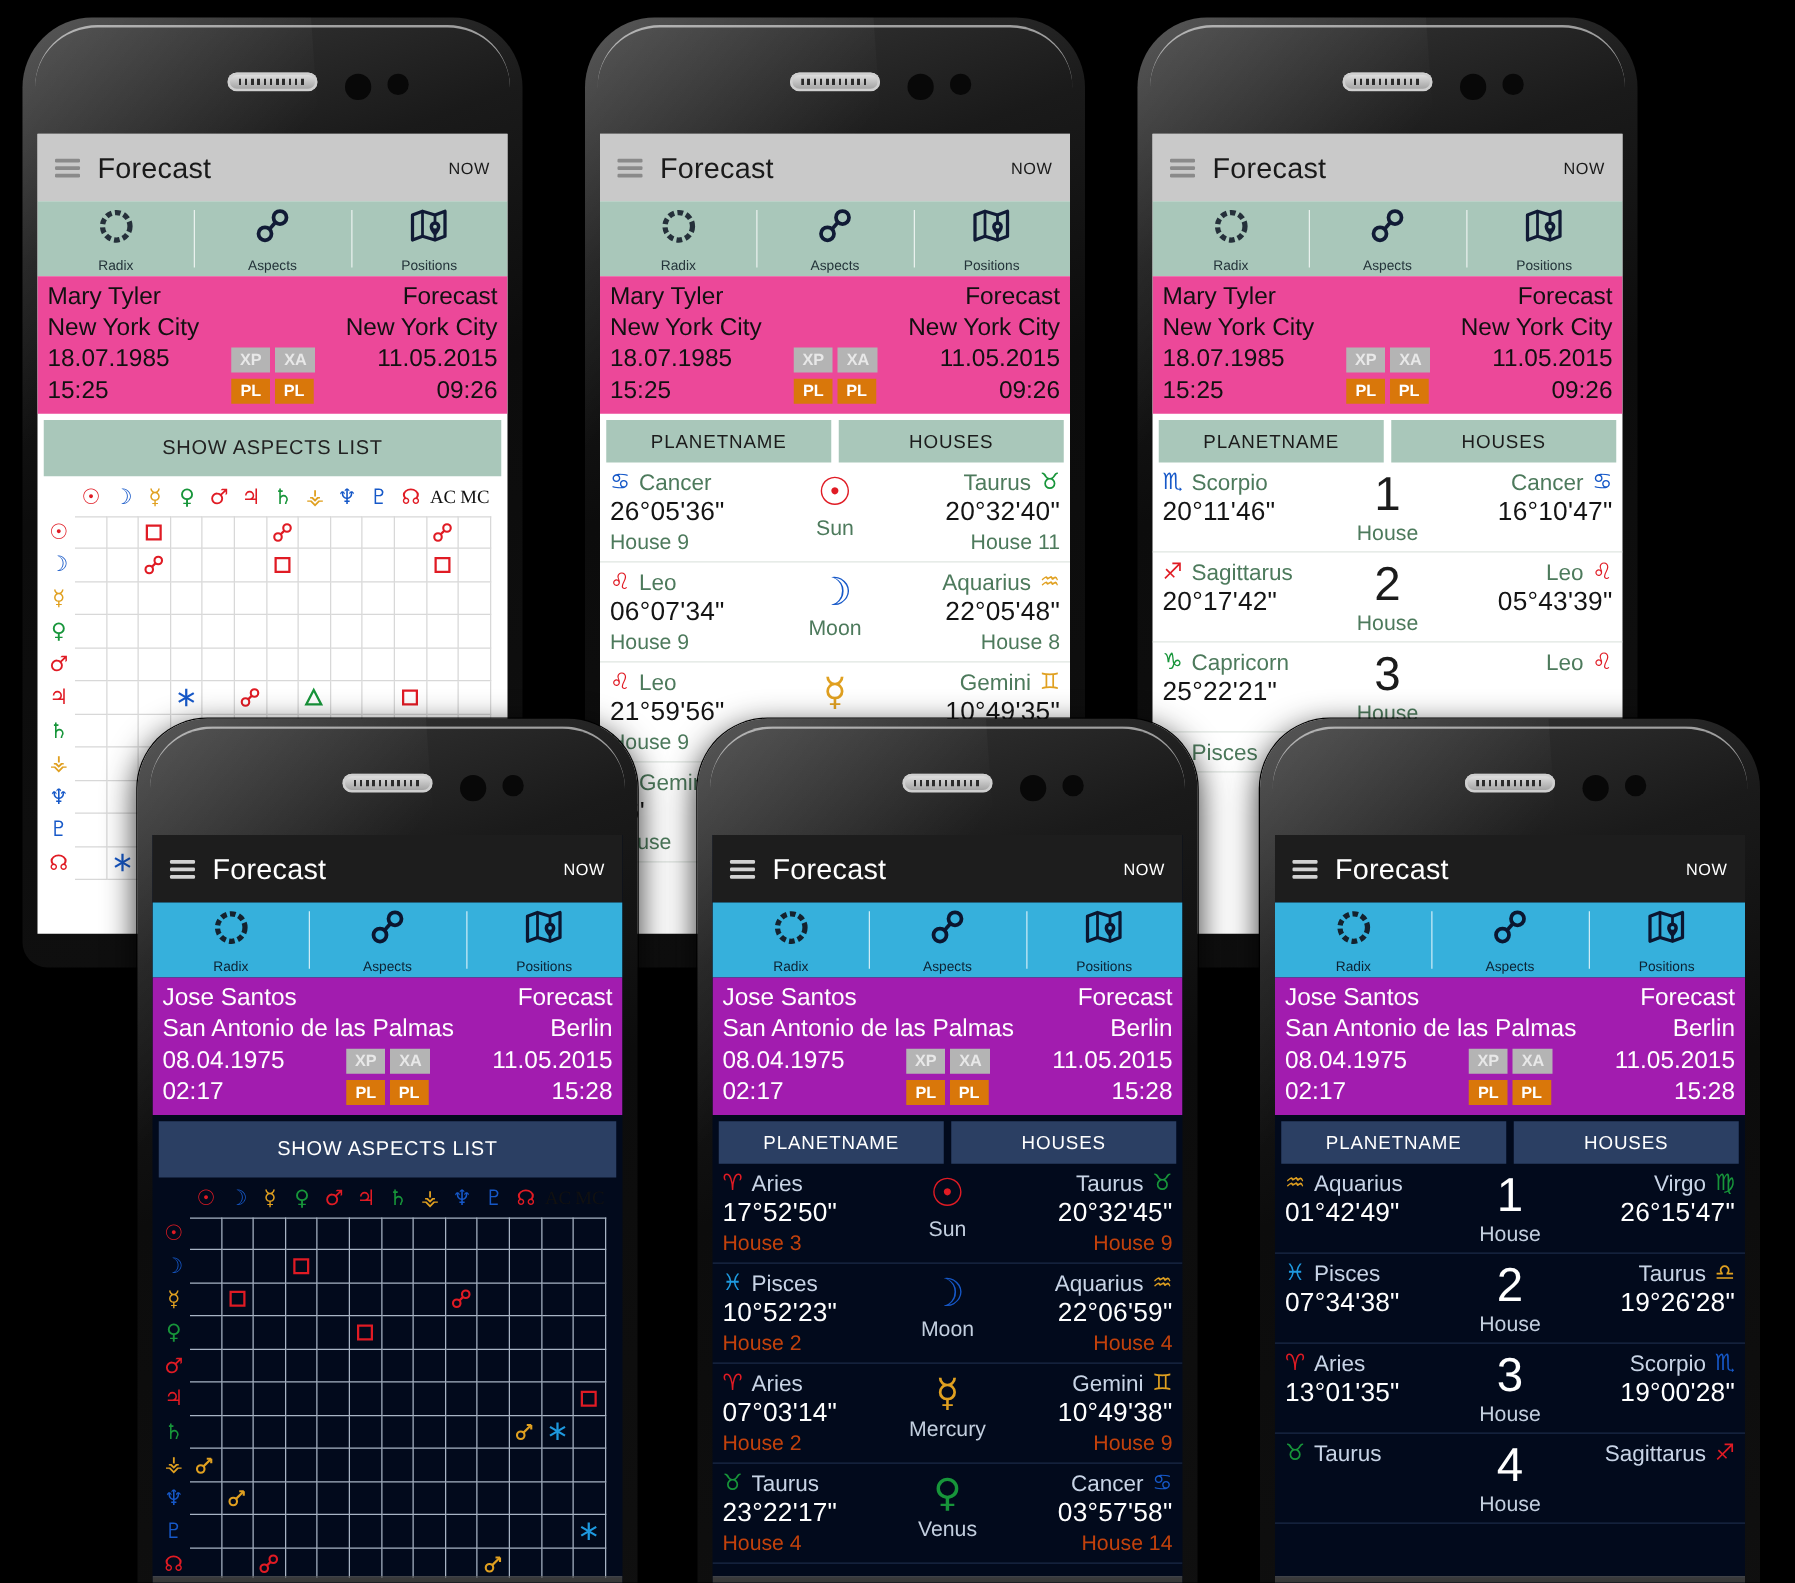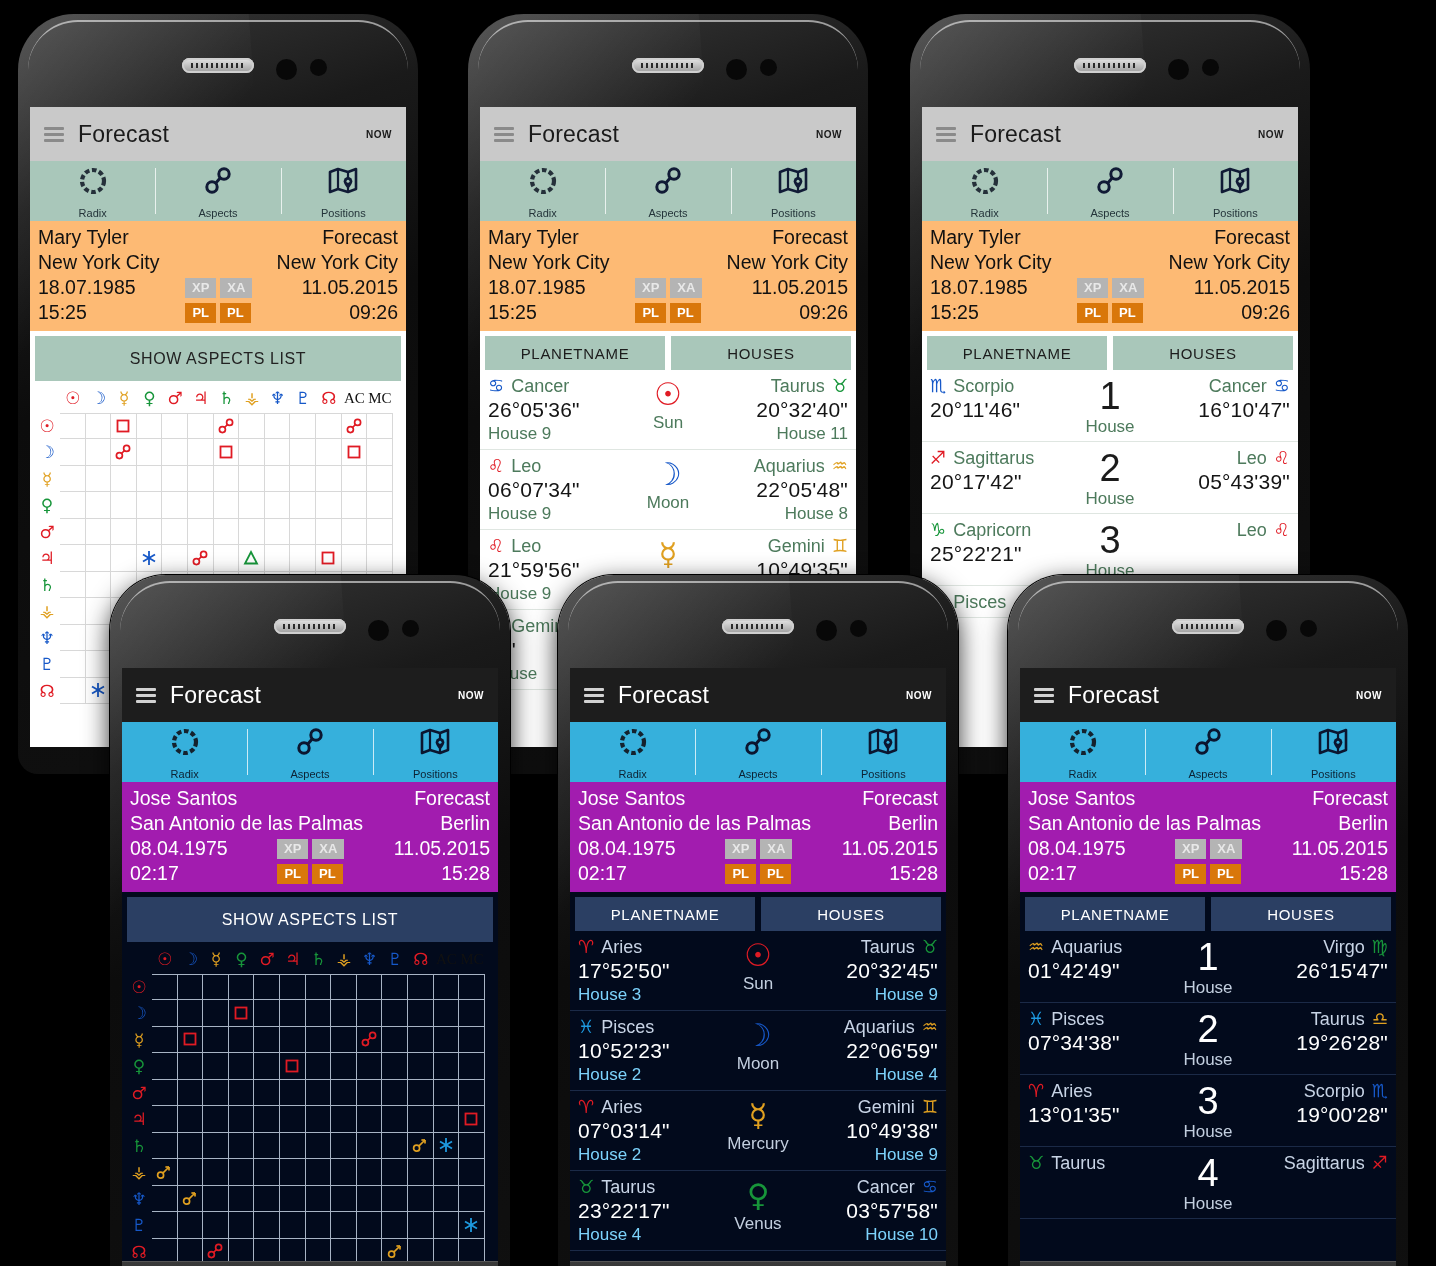--- a/index.html
+++ b/index.html
@@ -53,35 +53,35 @@
   .screen.dark{background:#020a1c;}
 
   
   .actionbar{height:54px;display:flex;align-items:center;padding:0 14px;
     background:#c9c9c9;color:#1a1a1a;}
   .dark .actionbar{background:#1d1d1d;color:#fff;}
   .hamburger{width:20px;display:flex;flex-direction:column;gap:3px;margin-right:14px;}
   .hamburger span{display:block;height:3px;background:#8a8a8a;border-radius:1px;}
   .dark .hamburger span{background:#d2d2d2;}
   .ab-title{font-size:23px;letter-spacing:.2px;}
-  .ab-now{margin-left:auto;font-size:10px;font-weight:bold;letter-spacing:.5px;padding-left:36px;}
+  .ab-now{margin-left:auto;font-size:13px;font-weight:normal;letter-spacing:.5px;padding-left:36px;}
 
   
   .tabs{height:60px;display:flex;background:#a9c7ba;}
   .dark .tabs{background:#36b0dc;}
   .tab{flex:1;display:flex;flex-direction:column;align-items:center;justify-content:center;
        gap:11px;position:relative;}
   .tab + .tab:before{content:"";position:absolute;left:0;top:7px;bottom:7px;width:1px;
        background:rgba(255,255,255,.75);}
   .tab .glyph{height:32px;display:flex;align-items:flex-end;}
   .tab .tlabel{font-size:11px;color:#24343a;}
   .dark .tab .tlabel{color:#0d2233;}
 
   
-  .infohdr{background:#fdba74;color:#111;padding:4px 8px 6px;position:relative;
+  .infohdr{background:#ec4899;color:#111;padding:4px 8px 6px;position:relative;
     font-size:19.5px;line-height:25px;}
   .dark .infohdr{background:#a21caf;color:#fff;}
   .ih-row{display:flex;justify-content:space-between;align-items:center;}
   .ih-row .l{text-align:left;white-space:nowrap;}
   .ih-row .r{text-align:right;white-space:nowrap;}
   .badges{display:flex;gap:4px;}
   .bdg{font-size:13px;font-weight:bold;color:#fff;padding:1px 7px;line-height:18px;}
   .bdg.gray{background:#b4b4b4;color:#e8e8e8;}
   .bdg.orange{background:#d9770a;}
 
@@ -113,21 +113,21 @@
   .dark .trow{border-bottom:1px solid #1b2a47;}
   .tcolL,.tcolR{flex:1;min-width:0;}
   .tcolR{text-align:right;}
   .tcolM{width:104px;display:flex;flex-direction:column;align-items:center;}
   .signline{font-size:18px;color:#4d7a5c;display:flex;align-items:center;gap:7px;line-height:22px;}
   .dark .signline{color:#c8d4e6;}
   .tcolR .signline{justify-content:flex-end;}
   .deg{font-size:21px;color:#141414;line-height:26px;letter-spacing:.2px;}
   .dark .deg{color:#fff;}
   .hname{font-size:17px;color:#4d7a5c;line-height:22px;}
-  .dark .hname{color:#7dd3fc;}
+  .dark .hname{color:#c2410c;}
   .pglyph{height:38px;display:flex;align-items:center;justify-content:center;font-size:31px;}
   .pname{font-size:17px;color:#4d7a5c;text-align:right;}
   .dark .pname{color:#c3cfdf;}
   .hnum{font-size:38px;color:#1b1b1b;line-height:42px;}
   .dark .hnum{color:#fff;}
 
   
   .adbar{position:absolute;left:0;right:0;bottom:0;height:46px;
     background:linear-gradient(#3a3a3a,#1b1b1b);display:flex;align-items:center;
     border-top:1px solid #555;}
@@ -1351,21 +1351,21 @@
             <div class="tcolM">
               <div class="pglyph sym" style="color:#17953a">♀</div>
               <div class="pname">Venus</div>
             </div>
             <div class="tcolR">
               <div class="signline">
                 <span>Cancer</span>
                 <span class="sym" style="color:#1658c8">♋</span>
               </div>
               <div class="deg">03°57'58"</div>
-              <div class="hname">House 10</div>
+              <div class="hname">House 14</div>
             </div>
           </div>
         </div>
 
       <div class="adbar">
         <div class="adtxt"></div>
 
       </div>
     </div>
   </div>

